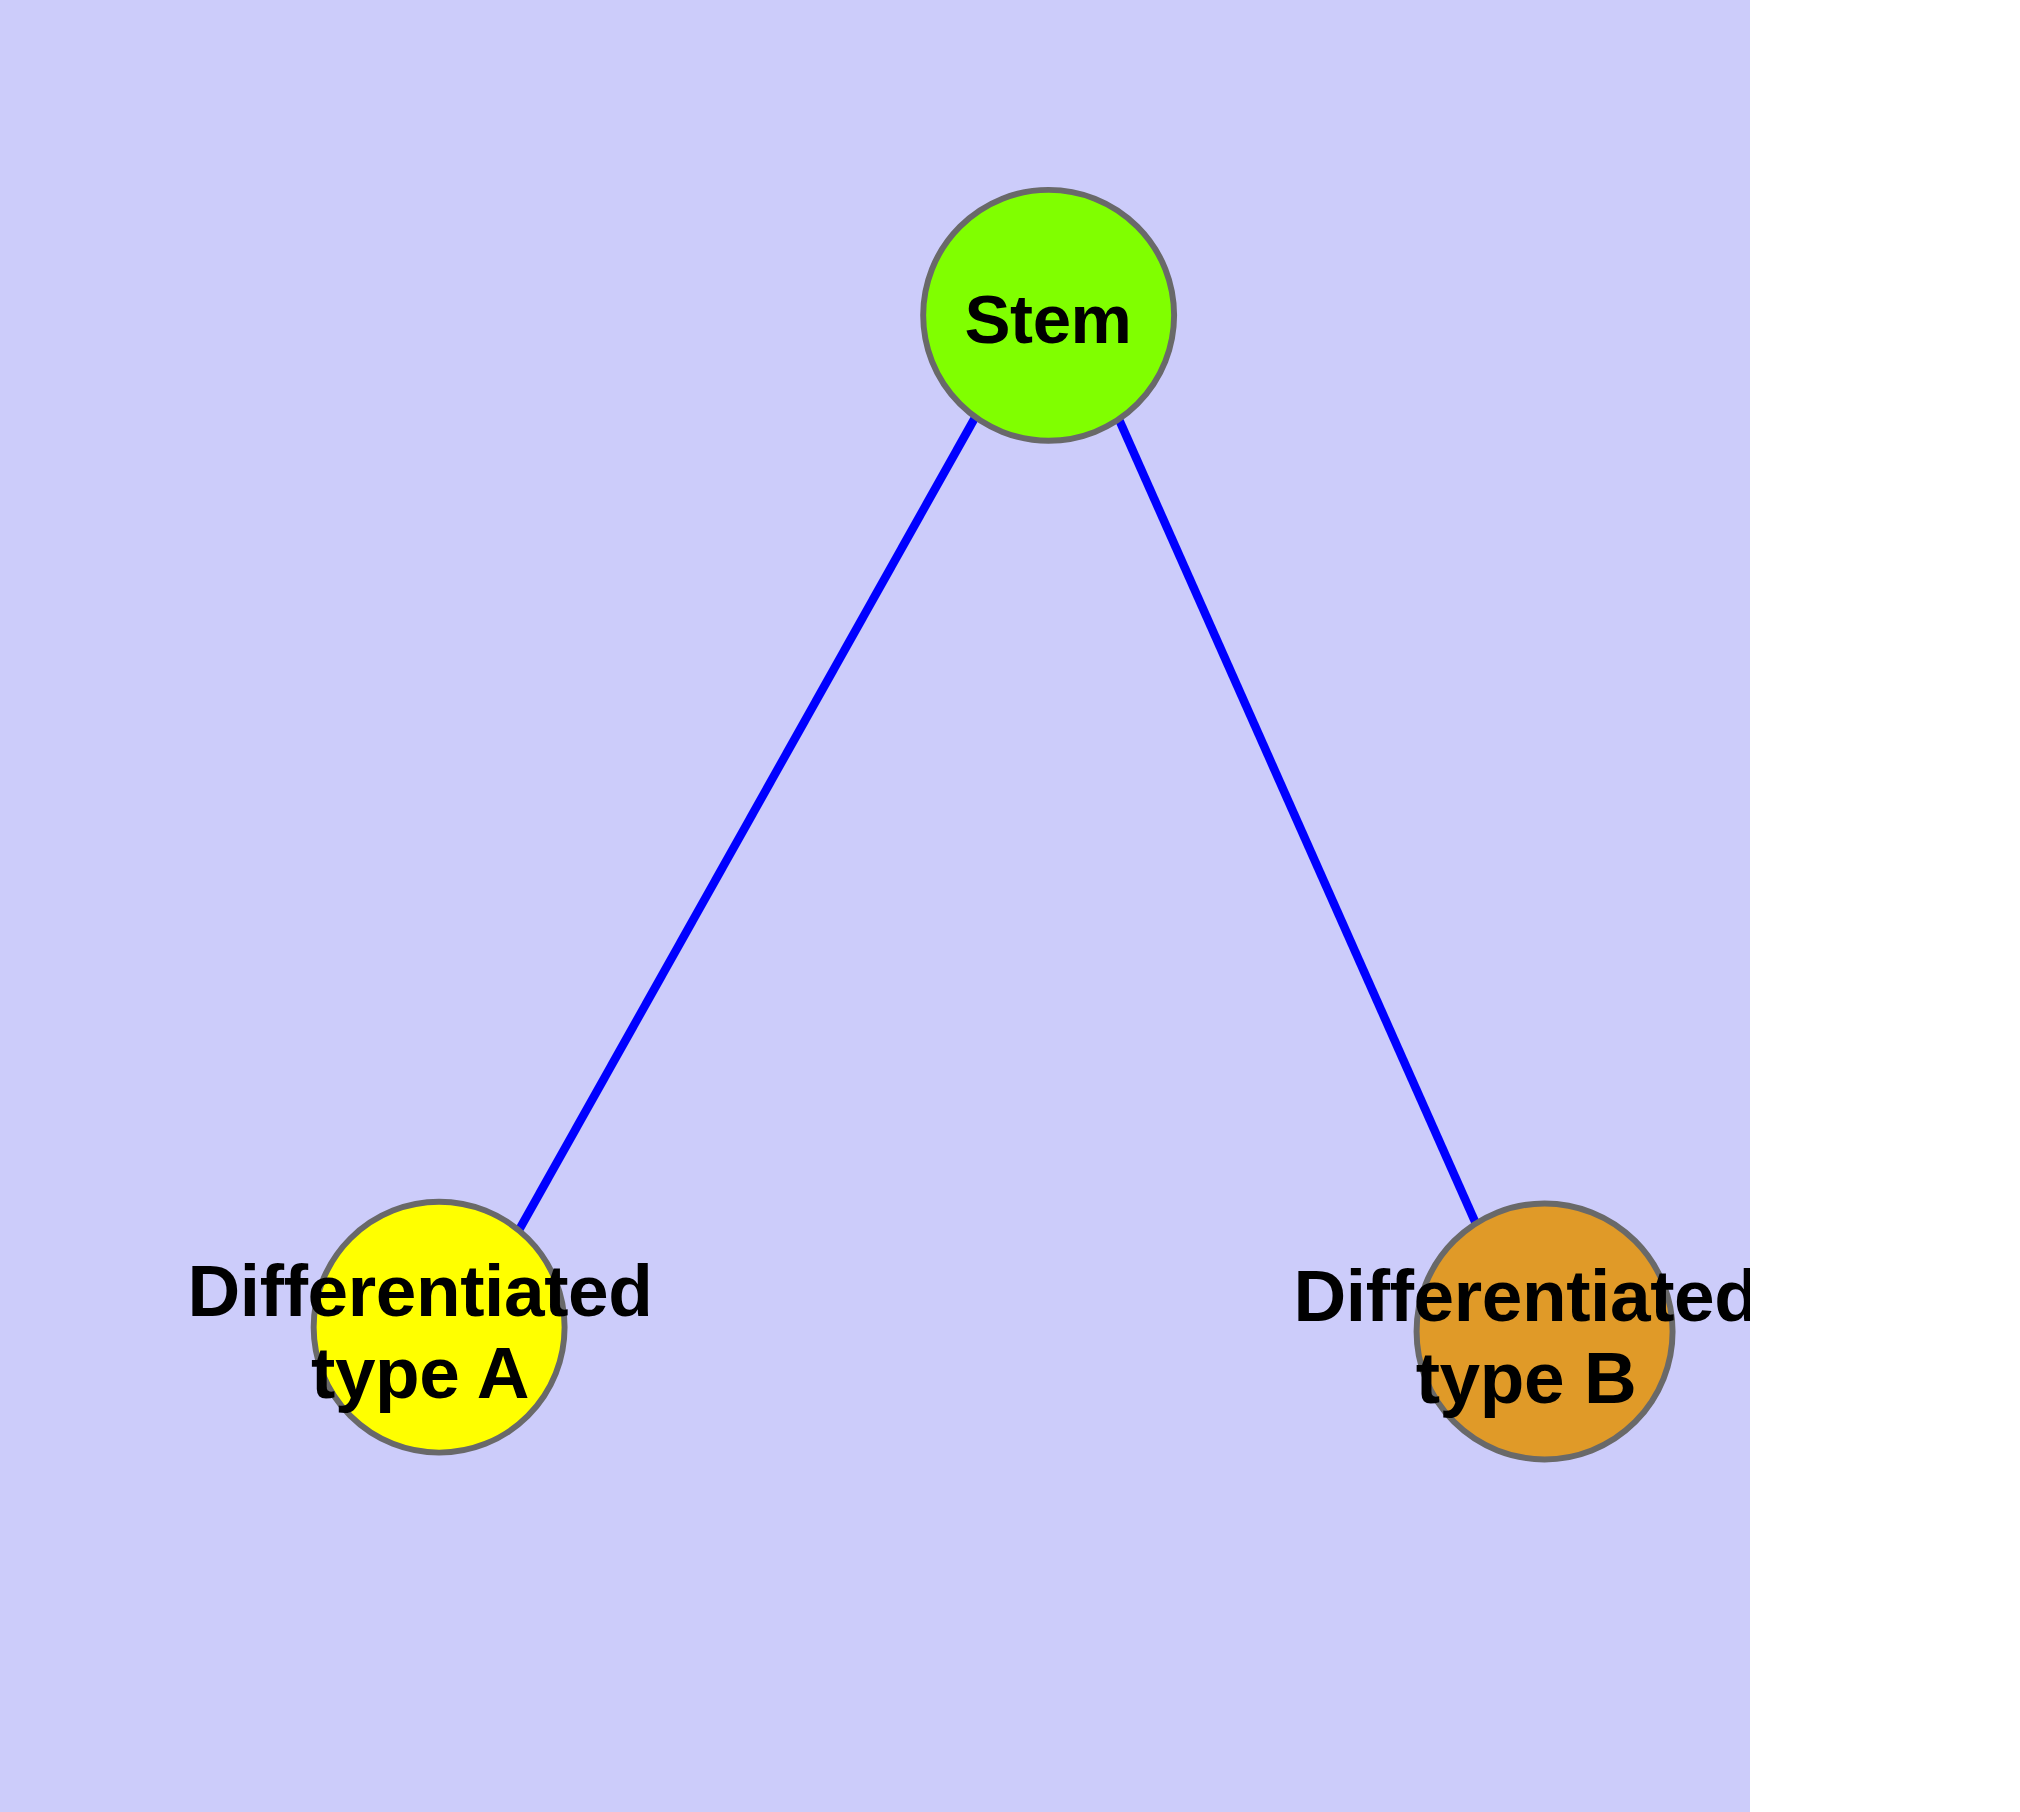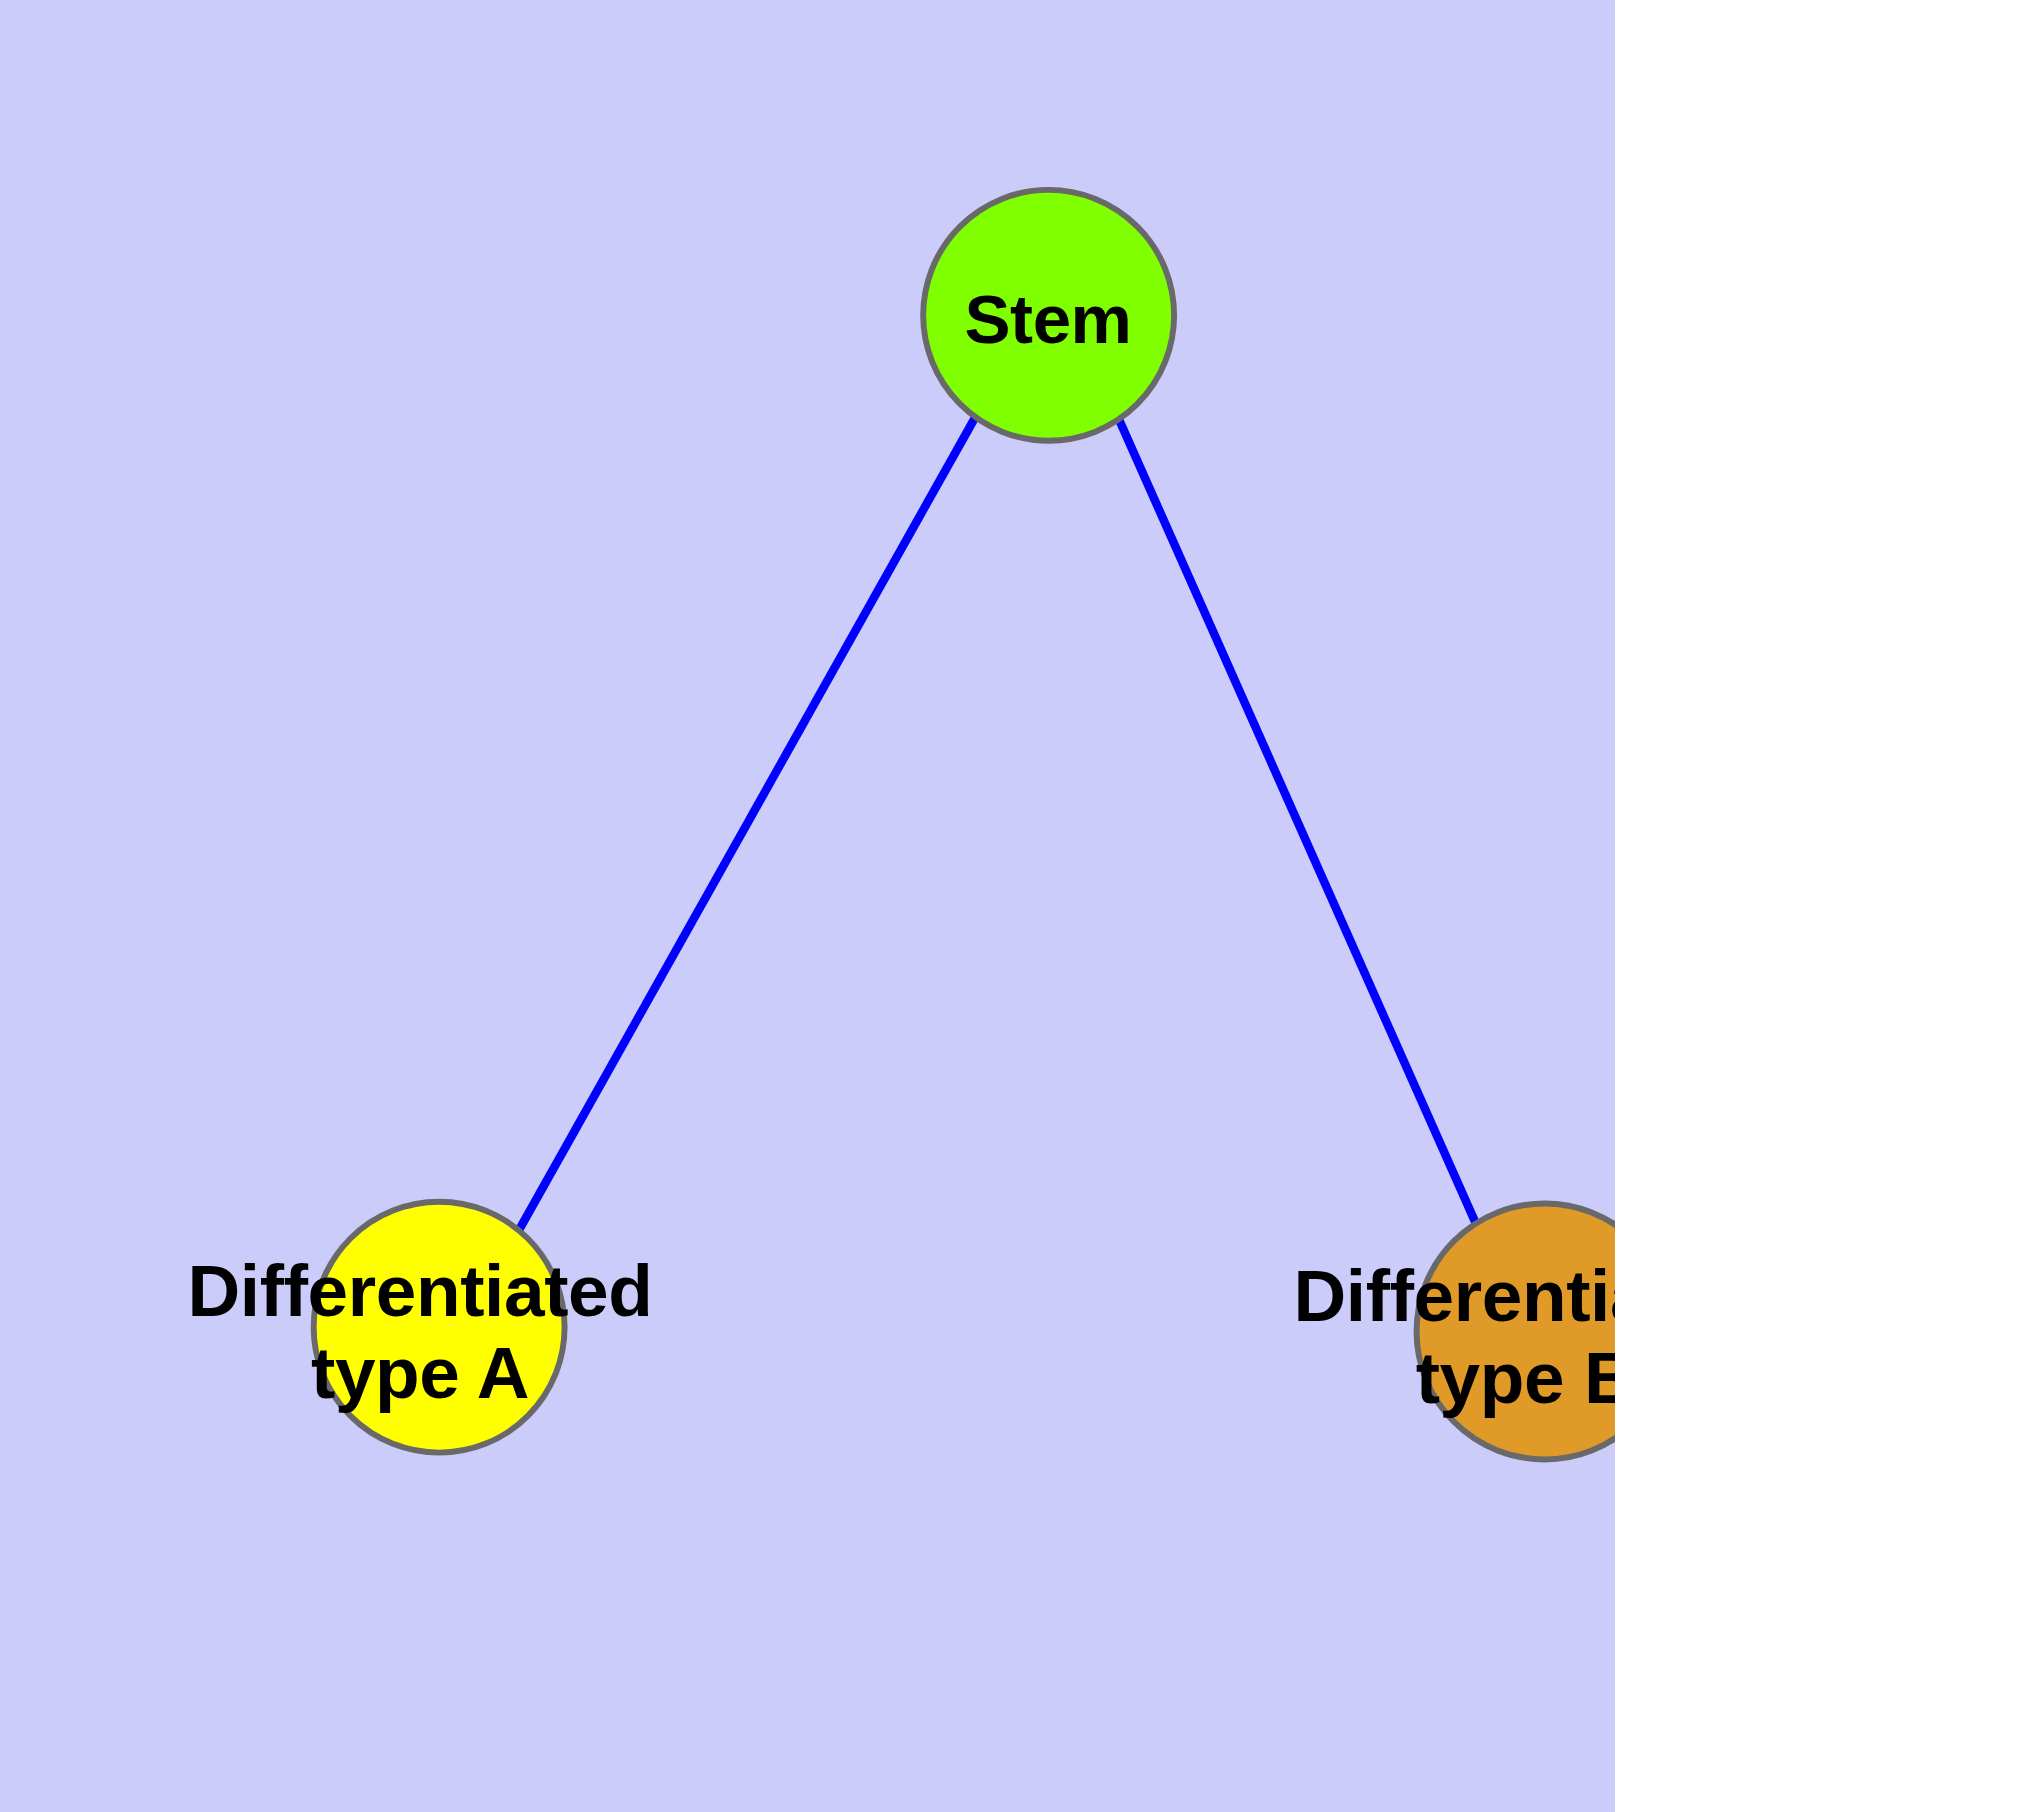--- a/index.html
+++ b/index.html
@@ -38,21 +38,21 @@
     pointer-events: none;
     letter-spacing: -0.4px;
   }
   #label-stem { font-size: 69px; }
   #label-type-a { font-size: 73px; }
   #label-type-b { font-size: 73px; }
 </style>
 </head>
 <body>
 
-<div id="canvas" style="width: 1615px; height: 1812px;">
+<div id="canvas" style="width: 1750px; height: 1812px;">
 
   <div id="bg-rect" style="background: rgb(204, 204, 250);"></div>
 
   <svg id="graph-svg" viewBox="0 0 2384 2138" preserveAspectRatio="none" style="width: 2021px; height: 1812px;">
     <g id="edges-group">
       <line id="edge-0" stroke-linecap="butt" x1="1150" y1="493" x2="613" y2="1450" stroke="#0000ff" stroke-width="10"></line>
       <line id="edge-1" stroke-linecap="butt" x1="1320" y1="495" x2="1742" y2="1446" stroke="#0000ff" stroke-width="10"></line>
     </g>
     <g id="nodes-group">
       <circle id="node-0" cx="1237" cy="372" r="148" fill="#80ff00" stroke="#696969" stroke-width="7"></circle>

